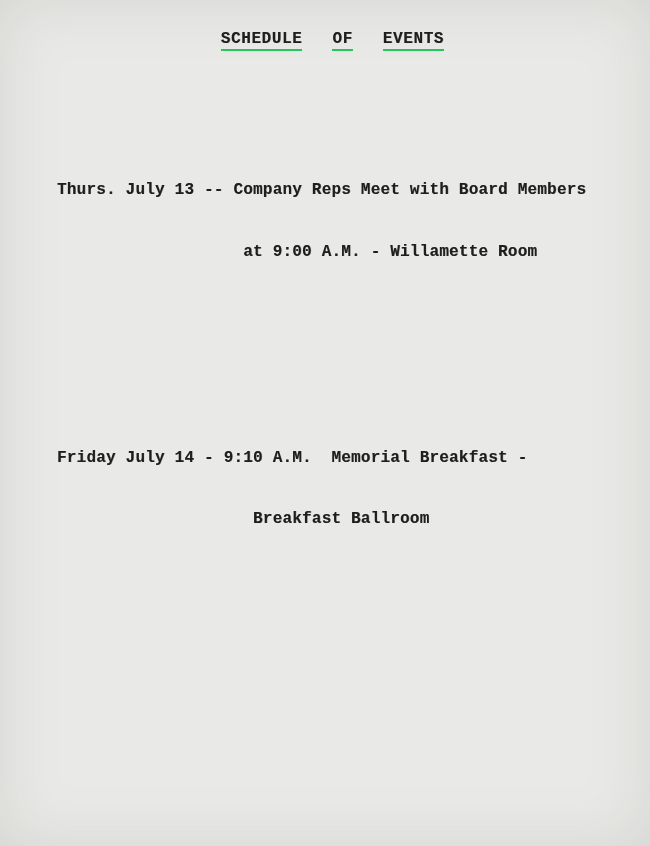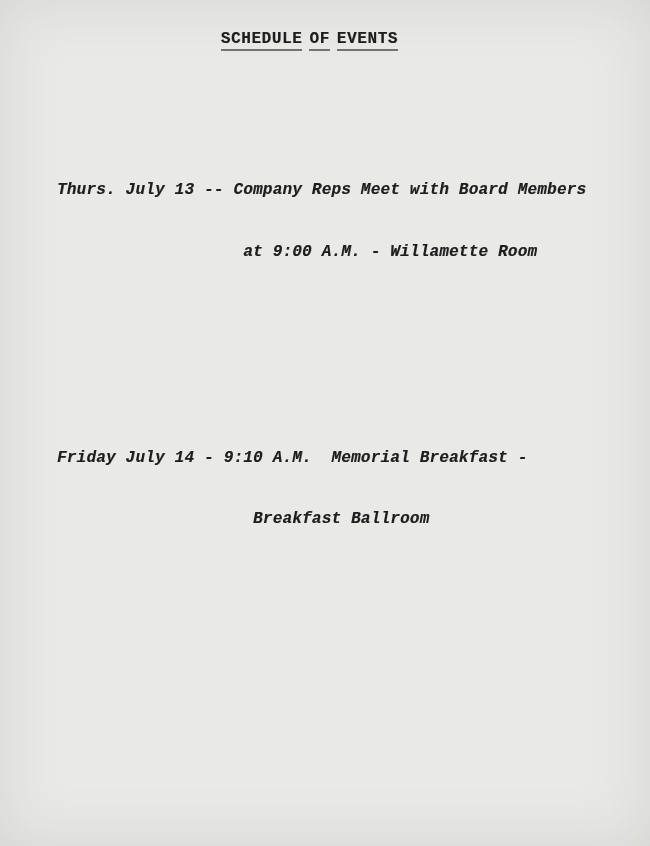--- a/index.html
+++ b/index.html
@@ -19,35 +19,35 @@
   .doc-title {
     position: absolute;
     left: 180px; top: 12px;
     font-size: 16px;
     font-weight: bold;
     letter-spacing: 0.6px;
     white-space: pre;
     text-shadow: 0.4px 0 0 rgba(25,25,25,0.45);
   }
   .doc-title .w {
-    border-bottom: 2px solid #737373;
+    border-bottom: 2px solid #22c55e;
     padding-bottom: 1px;
   }
-  .doc-title .w + .w { margin-left: 7px; }
+  .doc-title .w + .w { margin-left: 30px; }
   .content {
     position: absolute;
     left: 57px; top: 77px;
     font-size: 16px;
     font-weight: bold;
     line-height: 20.6px;
     letter-spacing: 0.2px;
     white-space: pre;
     text-shadow: 0.4px 0 0 rgba(25,25,25,0.45);
   }
-  .entry { margin-bottom: 20.6px; font-style: italic; }
+  .entry { margin-bottom: 20.6px; }
   .line { min-height: 20.6px; }
 </style>
 </head>
 <body>
 
 <div class="page">
 
   <div class="doc-title">
     <span class="w">SCHEDULE</span><span class="w">OF</span><span class="w">EVENTS</span>
   </div>

